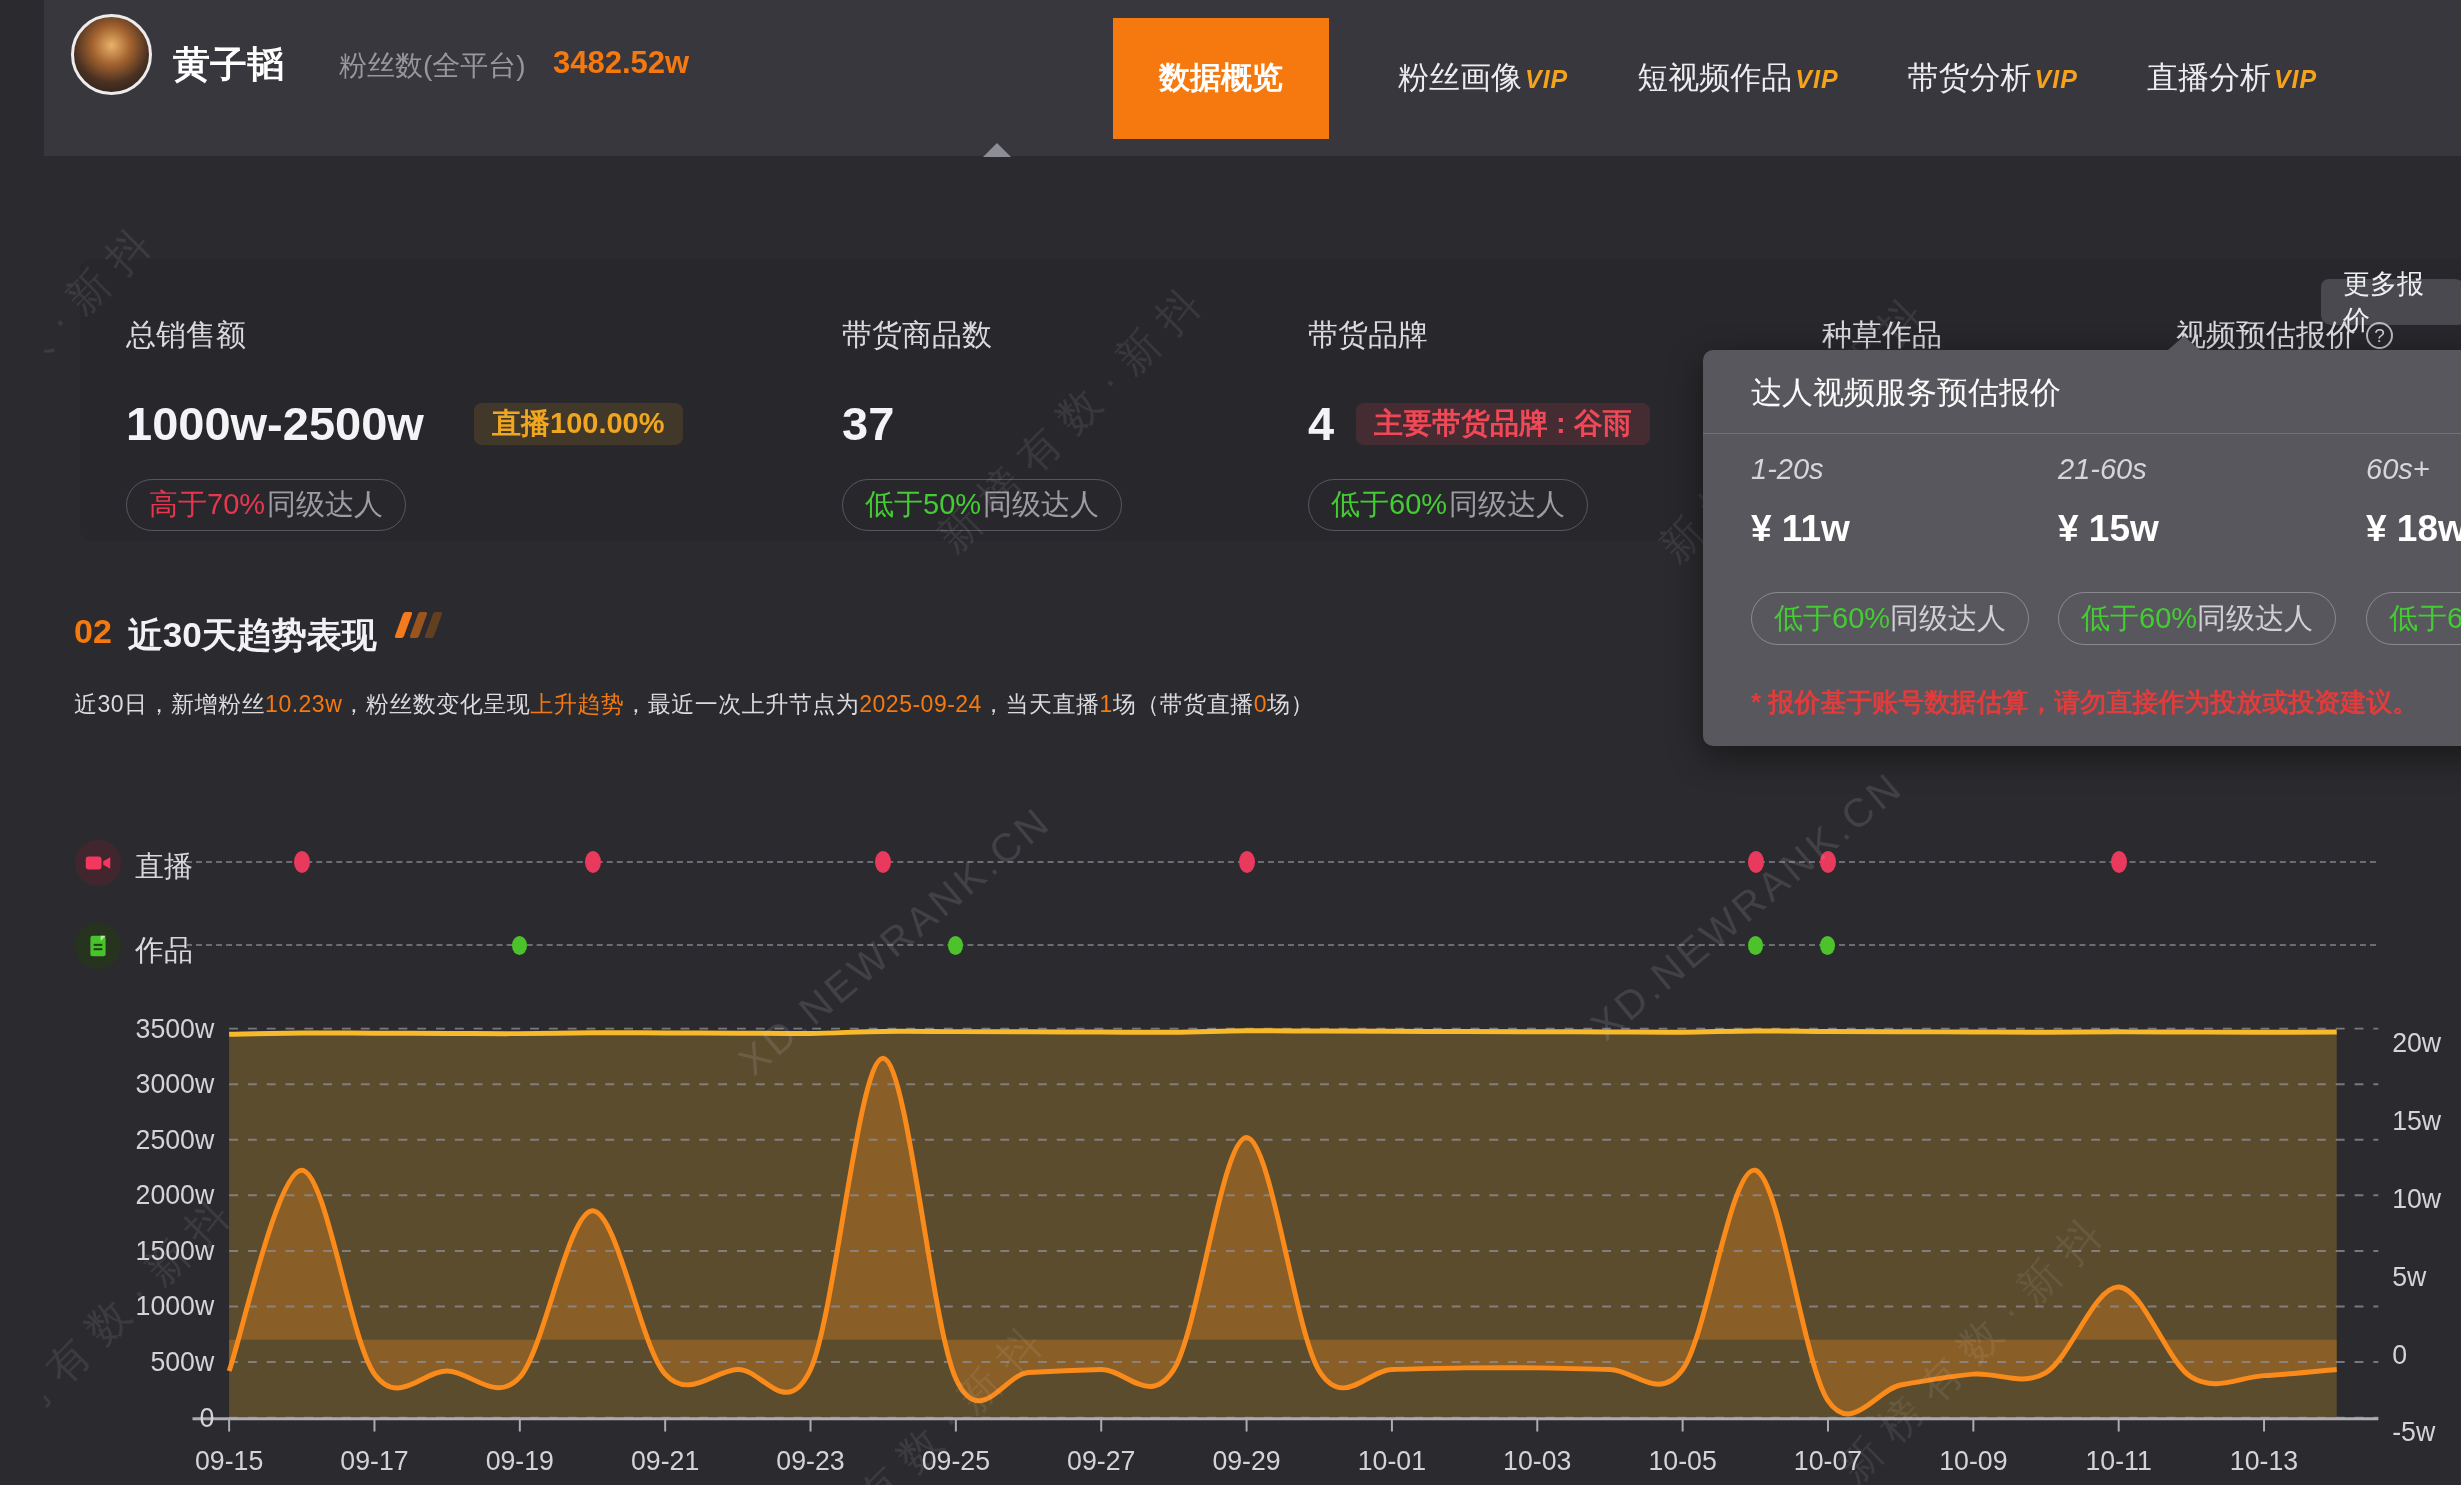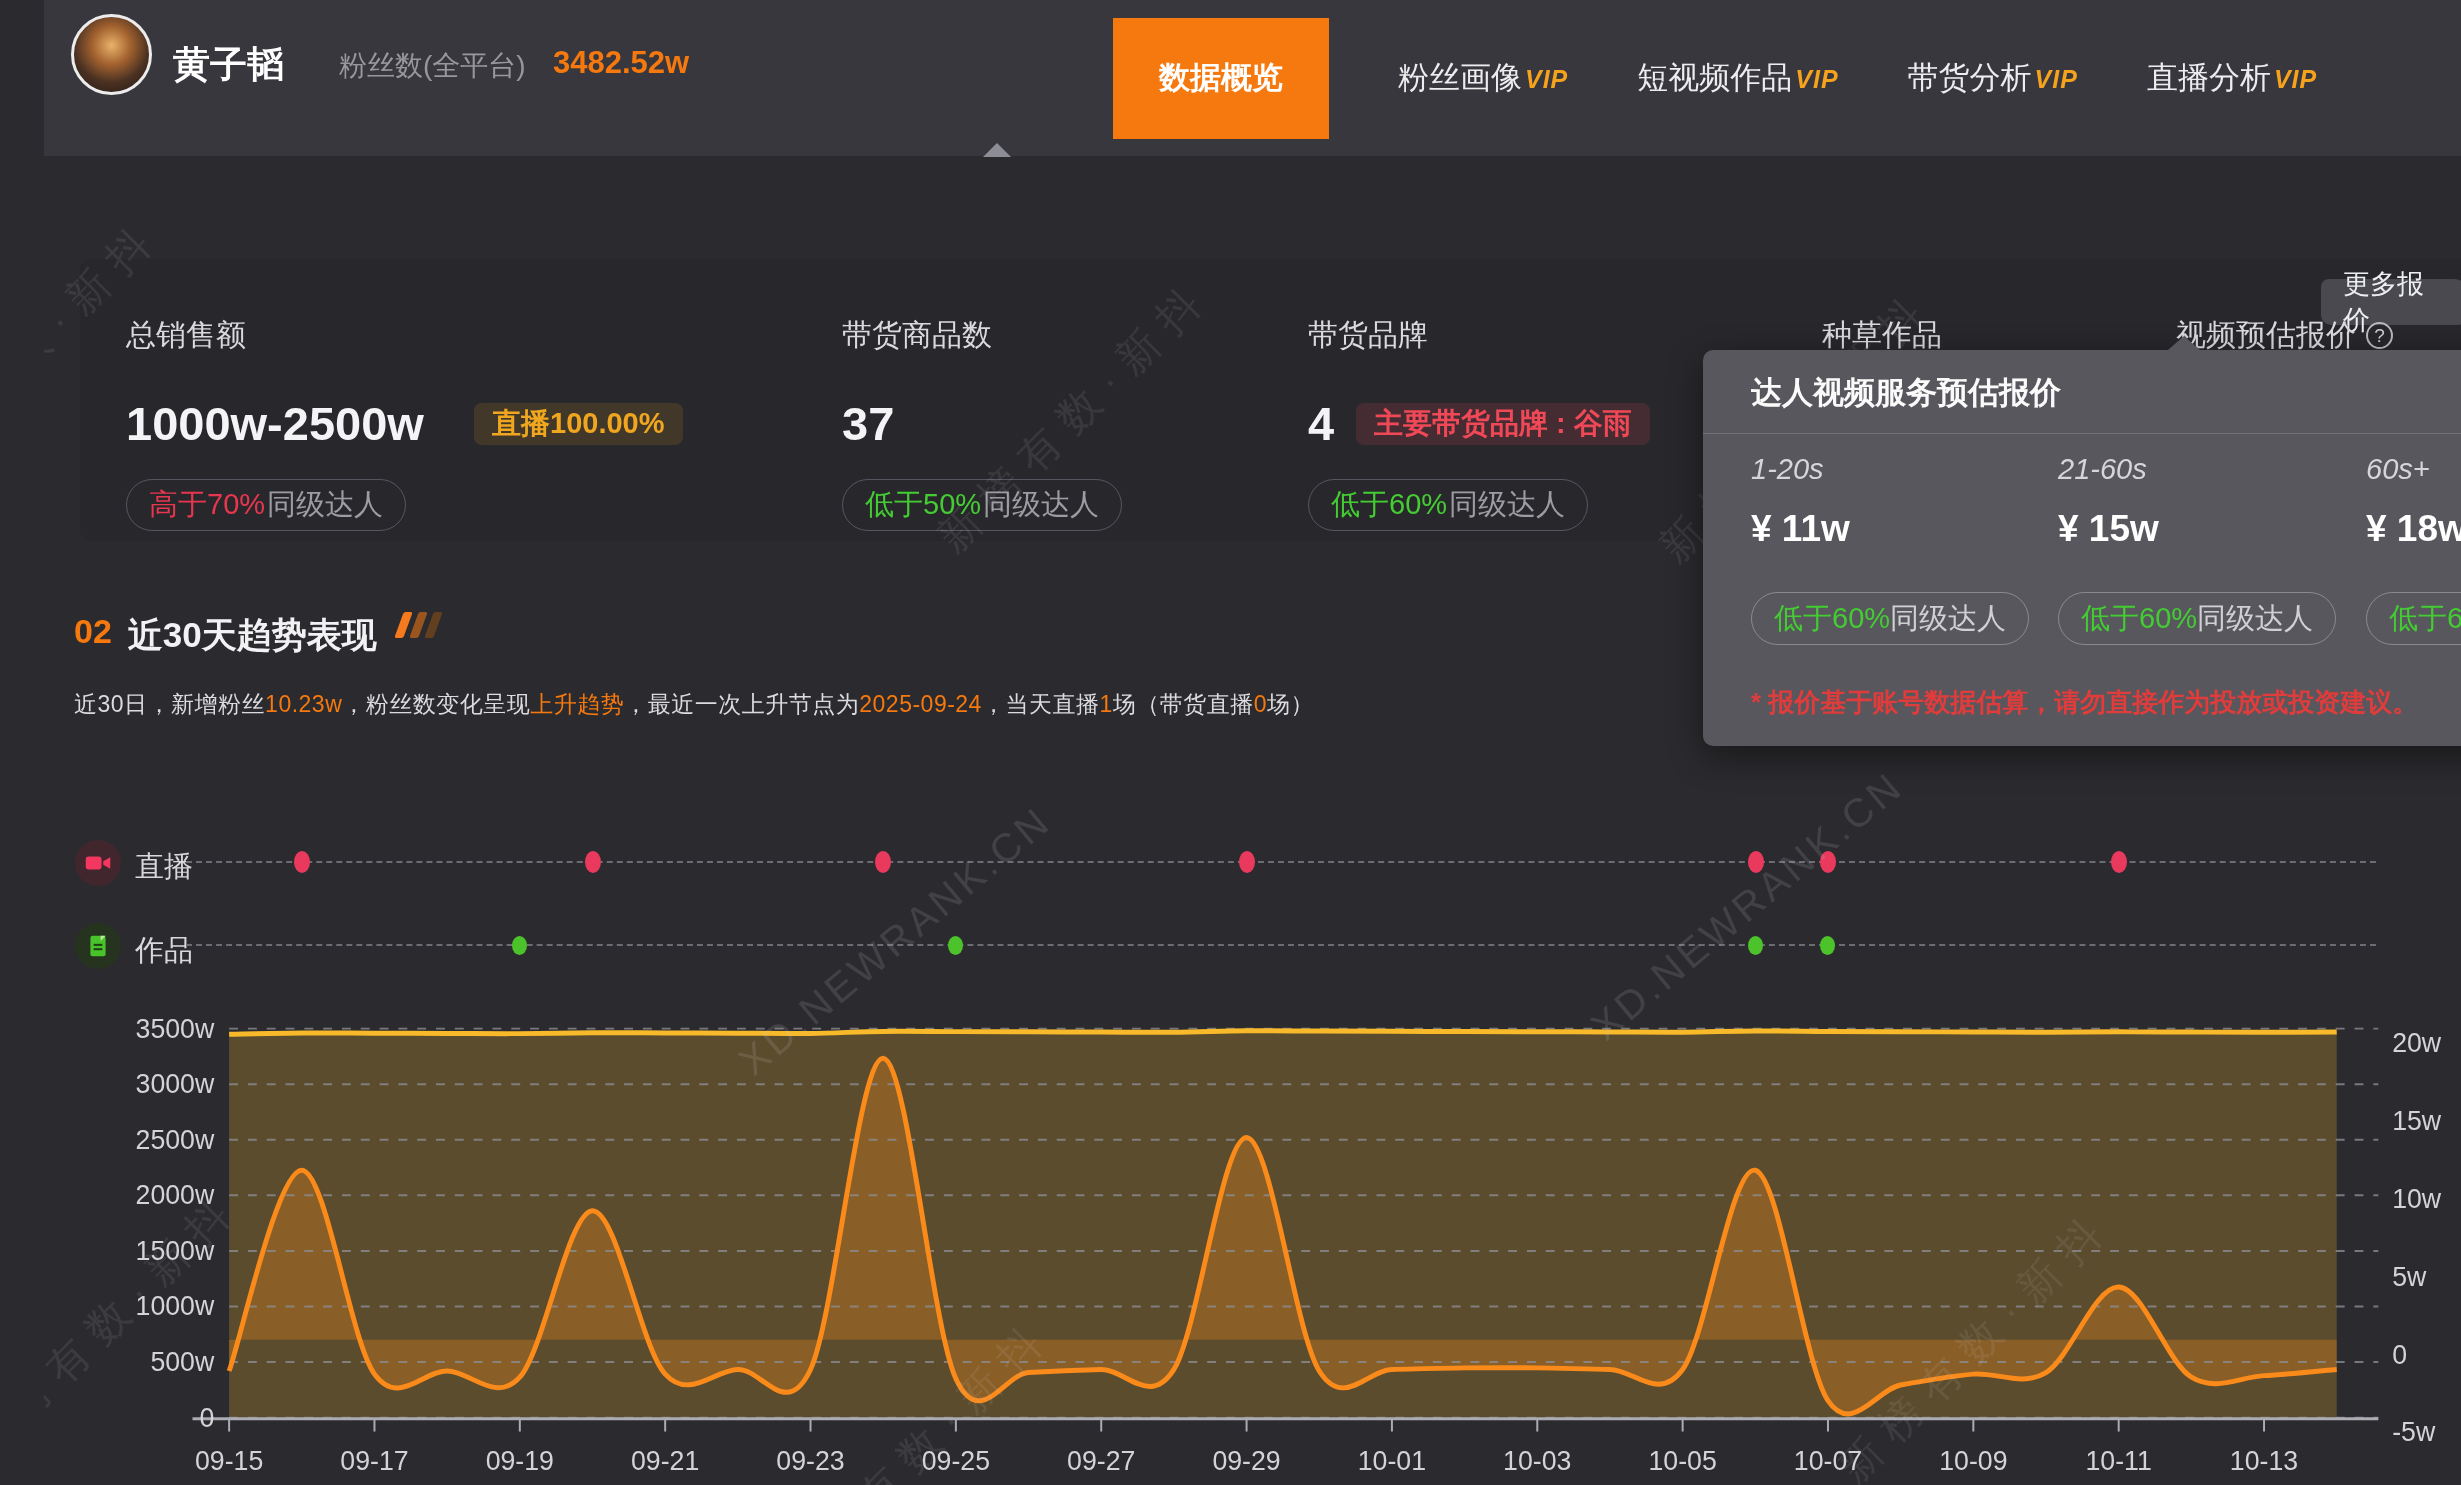--- a/index.html
+++ b/index.html
@@ -45,21 +45,21 @@
   .pill .rest{color:#9c9ca2;}
   .help-icon{display:inline-flex;width:27px;height:27px;border:2px solid #b9b9bf;border-radius:50%;
              align-items:center;justify-content:center;font-size:19px;color:#cfcfd4;box-sizing:border-box;cursor:pointer;}
   .help-icon::after{content:"?";}
   
   .popup{position:absolute;left:1659px;top:350px;width:891px;height:396px;background:#57575d;border-radius:10px;
          box-shadow:0 10px 34px rgba(0,0,0,0.45);z-index:20;}
   .popup-caret{position:absolute;left:465px;top:-14px;width:0;height:0;
                border-left:16px solid transparent;border-right:16px solid transparent;
                border-bottom:14px solid #57575d;}
-  .popup-title{position:absolute;left:48px;top:22px;font-size:31px;font-weight:bold;color:#fafafa;}
+  .popup-title{position:absolute;left:48px;top:22px;font-size:31px;font-weight:normal;color:#fafafa;}
   .popup-divider{position:absolute;left:0;top:83px;width:100%;height:1px;background:rgba(255,255,255,0.16);}
   .pcol{position:absolute;top:0;}
   .pcol-duration{position:absolute;top:103px;font-size:29px;color:#d6d6da;white-space:nowrap;font-style:italic;}
   .pcol-price{position:absolute;top:158px;font-size:37px;font-weight:bold;color:#fff;white-space:nowrap;}
   .pcol-pill{position:absolute;top:242px;height:51px;display:inline-flex;align-items:center;
              border:1px solid rgba(255,255,255,0.30);border-radius:28px;padding:0 22px;font-size:29px;white-space:nowrap;}
   .pcol-pill .hl-green{color:var(--green);}
   .pcol-pill .rest{color:#d0d0d4;}
   .popup-note{position:absolute;left:48px;top:335px;font-size:26px;font-weight:600;color:#e03c3c;white-space:nowrap;}
   

